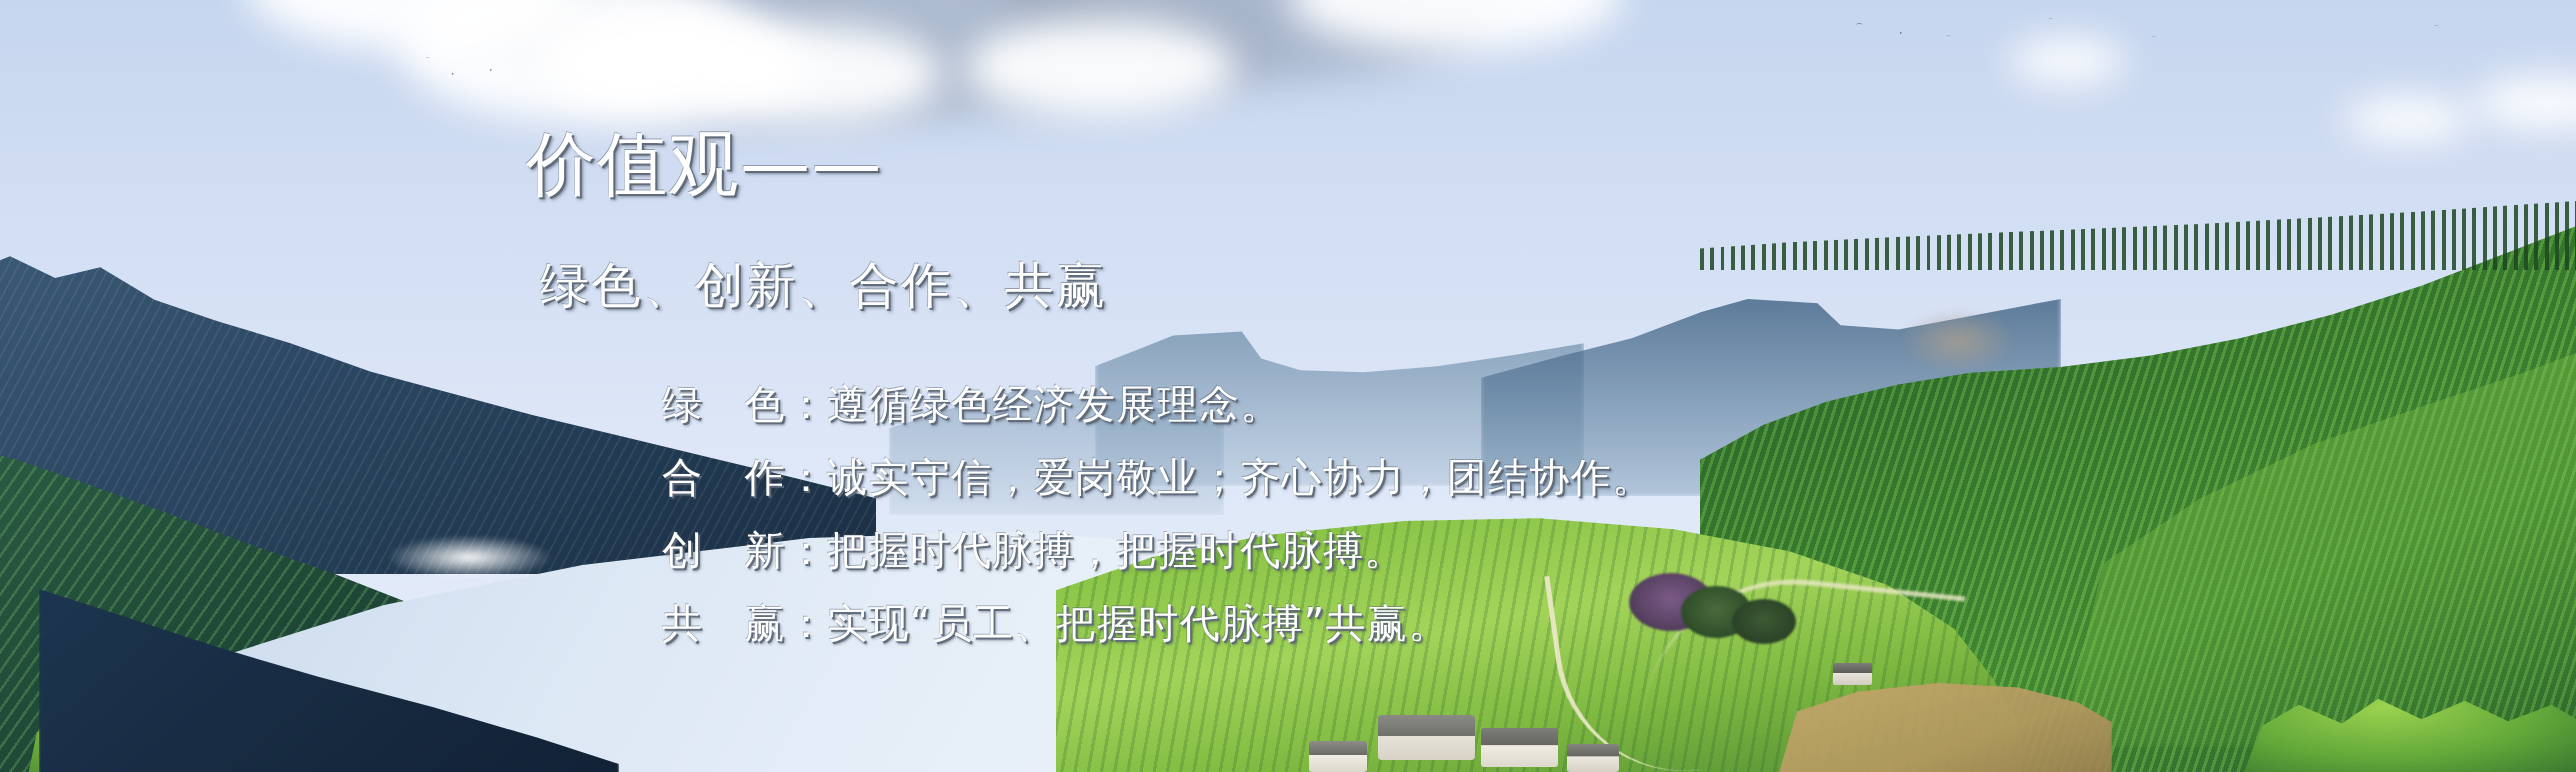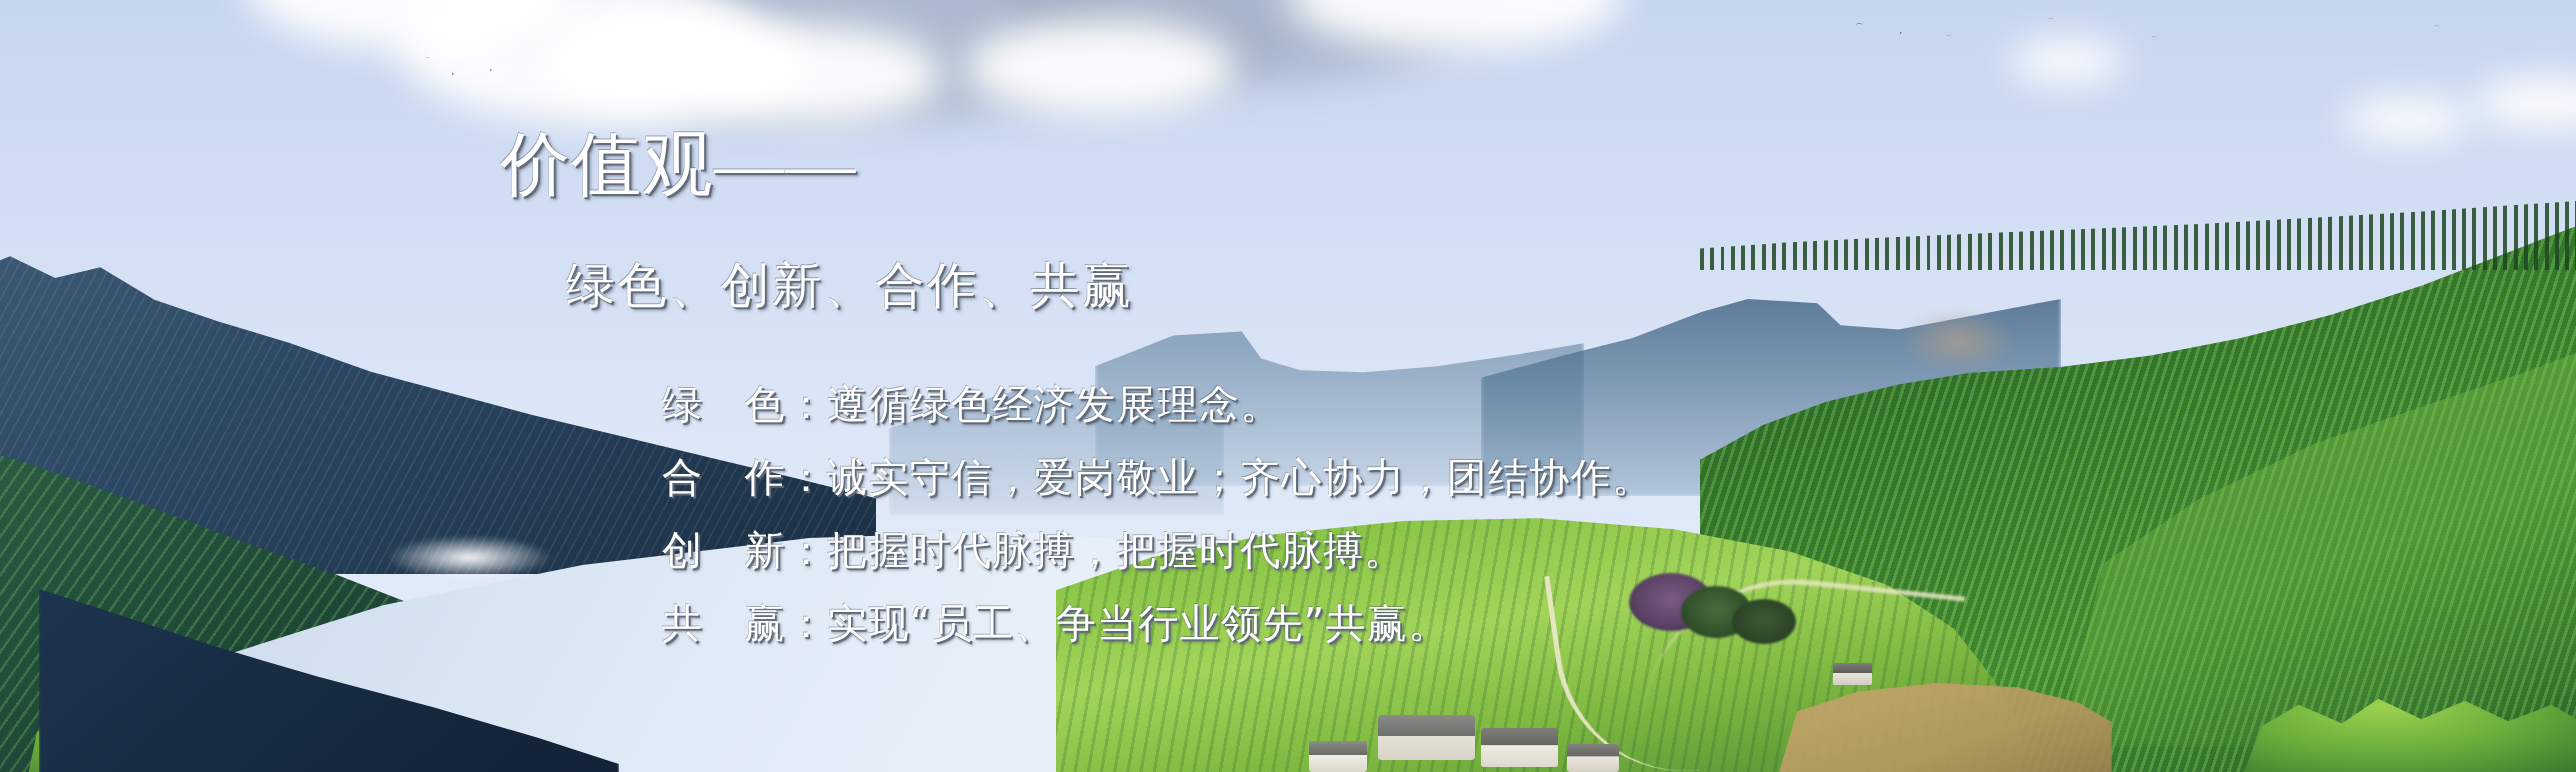--- a/index.html
+++ b/index.html
@@ -67,34 +67,32 @@
     color: #ffffff;
     white-space: pre;
     font-weight: 400;
     text-shadow:
        1.9px 1.9px 0 rgba(95,105,120,0.95),
        3.2px 3.2px 3.2px rgba(60,70,85,0.55),
       -0.6px -0.6px 0 rgba(70,80,95,0.45);
   }
 
   #title {
-    left: 500px;
+    left: 526px;
     top: 128px;
     font-size: 70px;
     letter-spacing: 1.3px;
     line-height: 1.05;
-    font-family: Liberation Serif, serif;
   }
   #subtitle {
     left: 540px;
     top: 260px;
     font-size: 49px;
     letter-spacing: 2.6px;
     line-height: 1.05;
-    margin-left: 26px;
   }
 
   #values-list {
     position: absolute;
     left: 662px;
     top: 384px;
   }
   .value-row {
     position: relative;
     height: 73px;
@@ -308,19 +306,19 @@
 
     <div class="value-row">
       <div class="value-line"><span>合　作：</span><span>诚实守信，爱岗敬业；齐心协力，团结协作。</span></div>
     </div>
 
     <div class="value-row">
       <div class="value-line"><span>创　新：</span><span>把握时代脉搏，把握时代脉搏。</span></div>
     </div>
 
     <div class="value-row">
-      <div class="value-line"><span>共　赢：</span><span>实现“员工、争当行业领先”共赢。</span></div>
+      <div class="value-line"><span>共　赢：</span><span>实现“员工、把握时代脉搏”共赢。</span></div>
     </div>
 
   </div>
 
 </div>
 
 
 </body></html>

